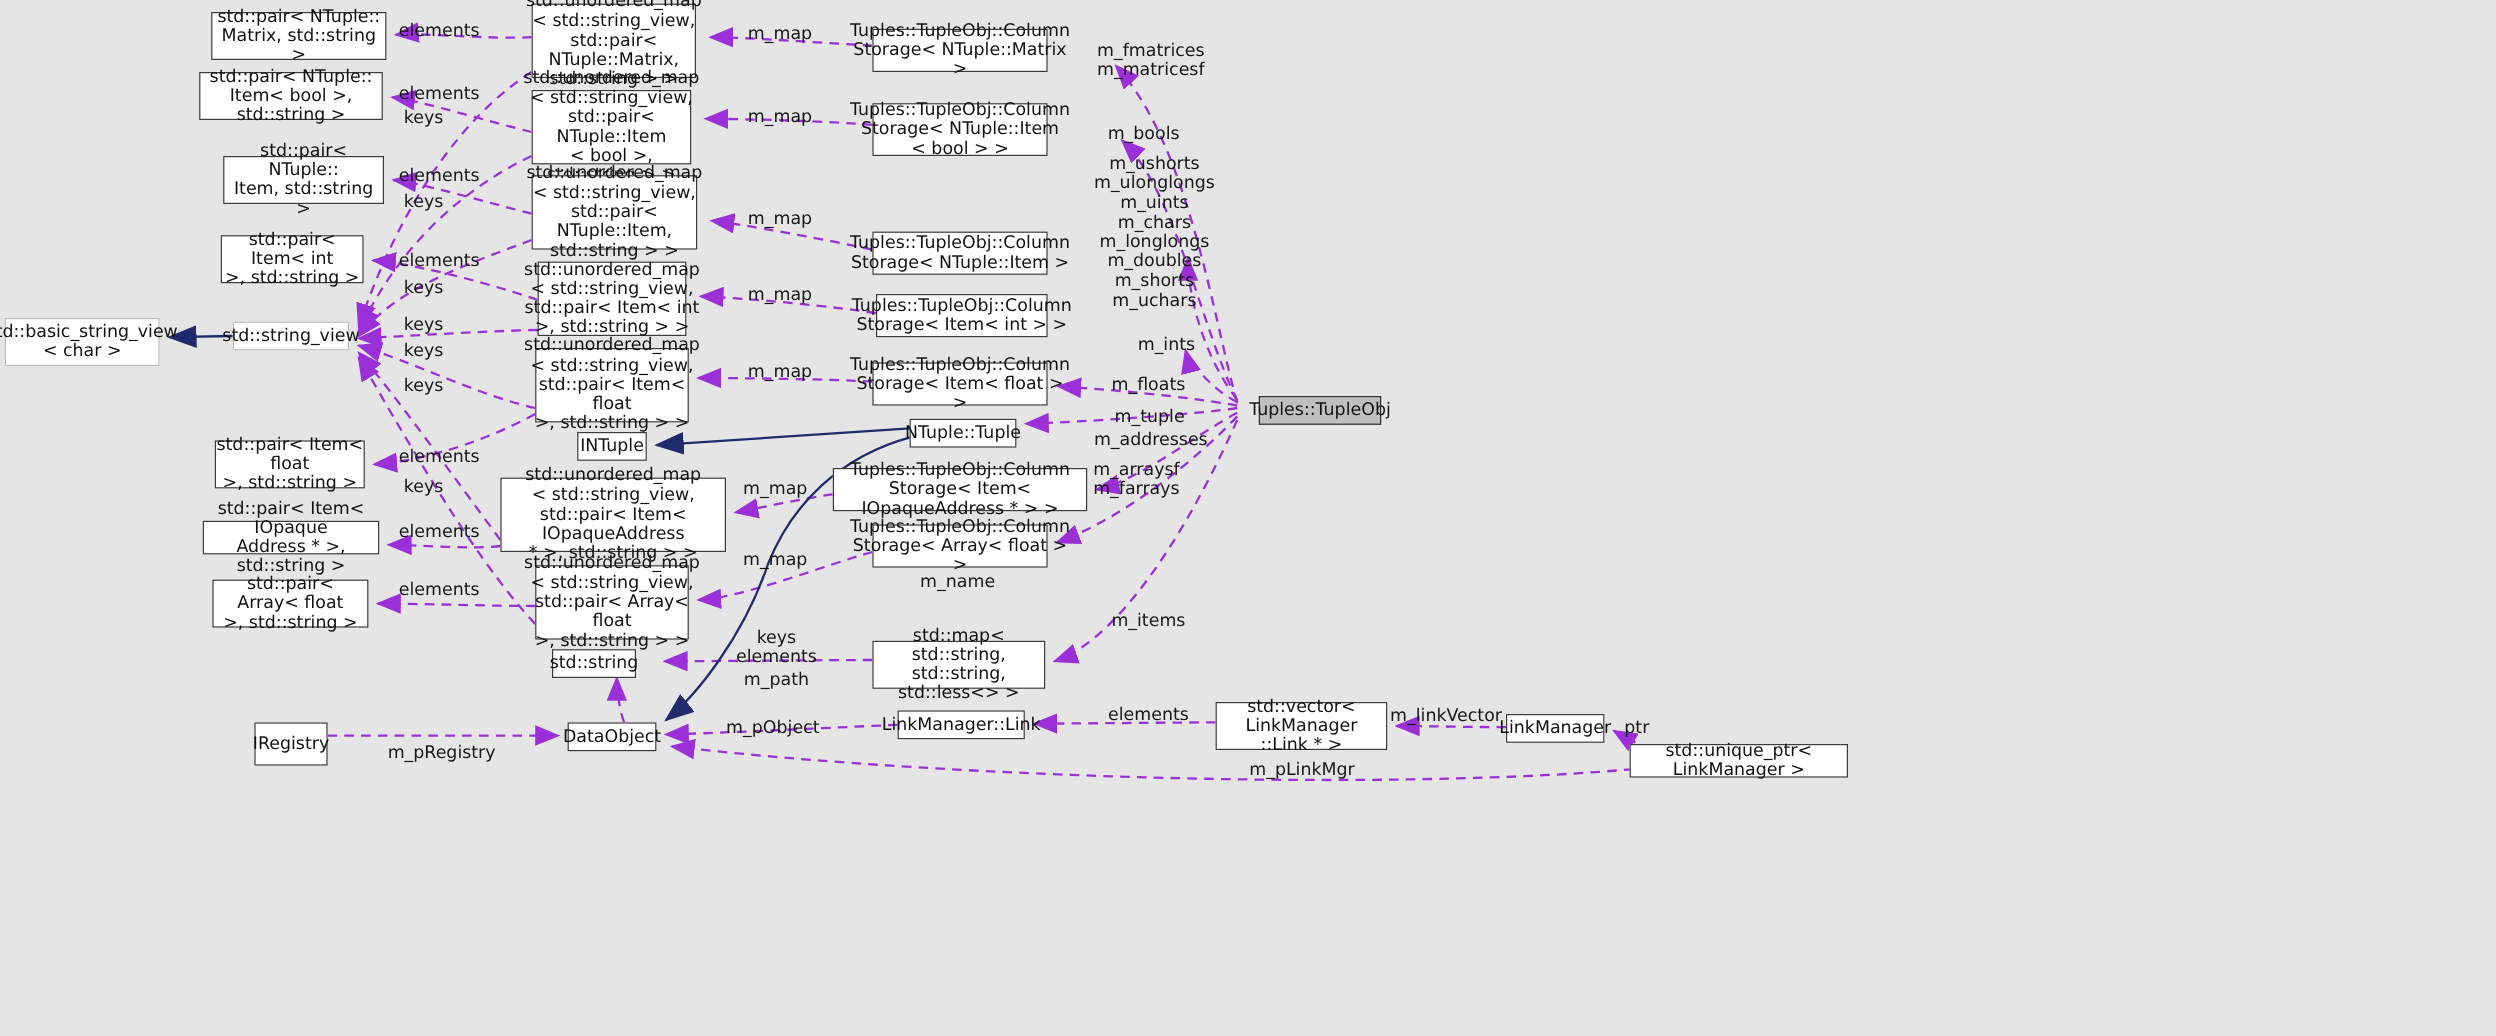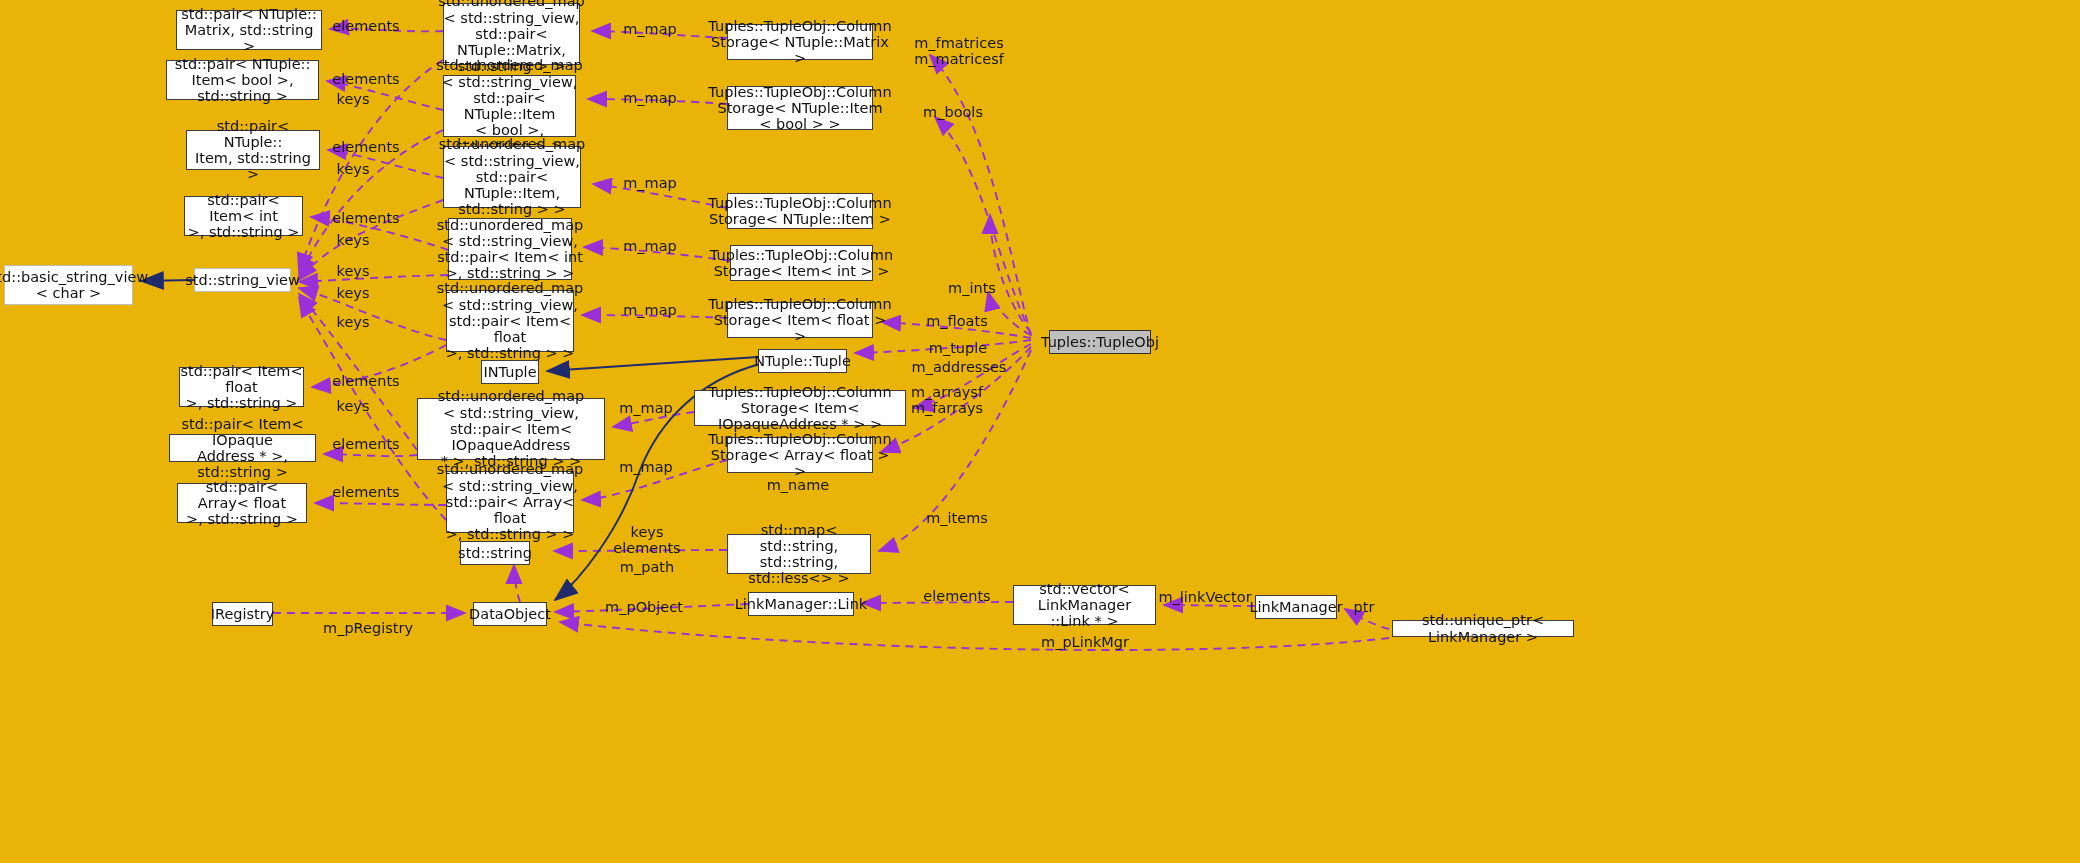--- a/index.html
+++ b/index.html
@@ -4,21 +4,21 @@
 <style>
   html, body {
     margin: 0;
     padding: 0;
     background: #ffffff;
   }
   #canvas {
     position: relative;
     width: 2080px;
     height: 863px;
-    background: #eab308;
+    background: #e5e5e5;
     font-family: "DejaVu Sans", sans-serif;
     overflow: hidden;
   }
   svg#edges {
     position: absolute;
     left: 0;
     top: 0;
     width: 2080px;
     height: 863px;
     pointer-events: none;
@@ -216,39 +216,47 @@
 &gt;, std::string &gt; &gt;</div>
   <div class="node" style="left:177px;top:483px;width:130px;height:40px;">std::pair&lt; Array&lt; float
 &gt;, std::string &gt;</div>
 
   <div class="node" style="left:460px;top:541px;width:70px;height:24px;">std::string</div>
   <div class="node" style="left:727px;top:534px;width:144px;height:40px;">std::map&lt; std::string,
 std::string, std::less&lt;&gt; &gt;</div>
 
   <div class="node current" style="left:1031px;top:330px;width:102px;height:24px;">Tuples::TupleObj</div>
 
-  <div class="node" style="left:212px;top:602px;width:61px;height:24px;">IRegistry</div>
+  <div class="node" style="left:212px;top:602px;width:61px;height:36px;">IRegistry</div>
   <div class="node" style="left:473px;top:602px;width:74px;height:24px;">DataObject</div>
   <div class="node" style="left:748px;top:592px;width:106px;height:24px;">LinkManager::Link</div>
   <div class="node" style="left:1013px;top:585px;width:143px;height:40px;">std::vector&lt; LinkManager
 ::Link * &gt;</div>
   <div class="node" style="left:1255px;top:595px;width:82px;height:24px;">LinkManager</div>
-  <div class="node" style="left:1392px;top:620px;width:182px;height:17px;">std::unique_ptr&lt; LinkManager &gt;</div>
+  <div class="node" style="left:1358px;top:620px;width:182px;height:28px;">std::unique_ptr&lt; LinkManager &gt;</div>
 
   <div class="edge-label" style="left:366px;top:26px;">elements</div>
   <div class="edge-label" style="left:650px;top:29px;">m_map</div>
   <div class="edge-label" style="left:959px;top:51px;">m_fmatrices
 m_matricesf</div>
   <div class="edge-label" style="left:366px;top:79px;">elements</div>
   <div class="edge-label" style="left:353px;top:99px;">keys</div>
   <div class="edge-label" style="left:650px;top:98px;">m_map</div>
   <div class="edge-label" style="left:953px;top:112px;">m_bools</div>
   <div class="edge-label" style="left:366px;top:147px;">elements</div>
   <div class="edge-label" style="left:353px;top:169px;">keys</div>
   <div class="edge-label" style="left:650px;top:183px;">m_map</div>
+  <div class="edge-label" style="left:962px;top:194px;">m_ushorts
+m_ulonglongs
+m_uints
+m_chars
+m_longlongs
+m_doubles
+m_shorts
+m_uchars</div>
   <div class="edge-label" style="left:366px;top:218px;">elements</div>
   <div class="edge-label" style="left:353px;top:240px;">keys</div>
   <div class="edge-label" style="left:650px;top:246px;">m_map</div>
   <div class="edge-label" style="left:353px;top:271px;">keys</div>
   <div class="edge-label" style="left:957px;top:288px;margin-left:15px;">m_ints</div>
   <div class="edge-label" style="left:353px;top:293px;">keys</div>
   <div class="edge-label" style="left:353px;top:322px;">keys</div>
   <div class="edge-label" style="left:650px;top:310px;">m_map</div>
   <div class="edge-label" style="left:957px;top:321px;">m_floats</div>
   <div class="edge-label" style="left:958px;top:348px;">m_tuple</div>

